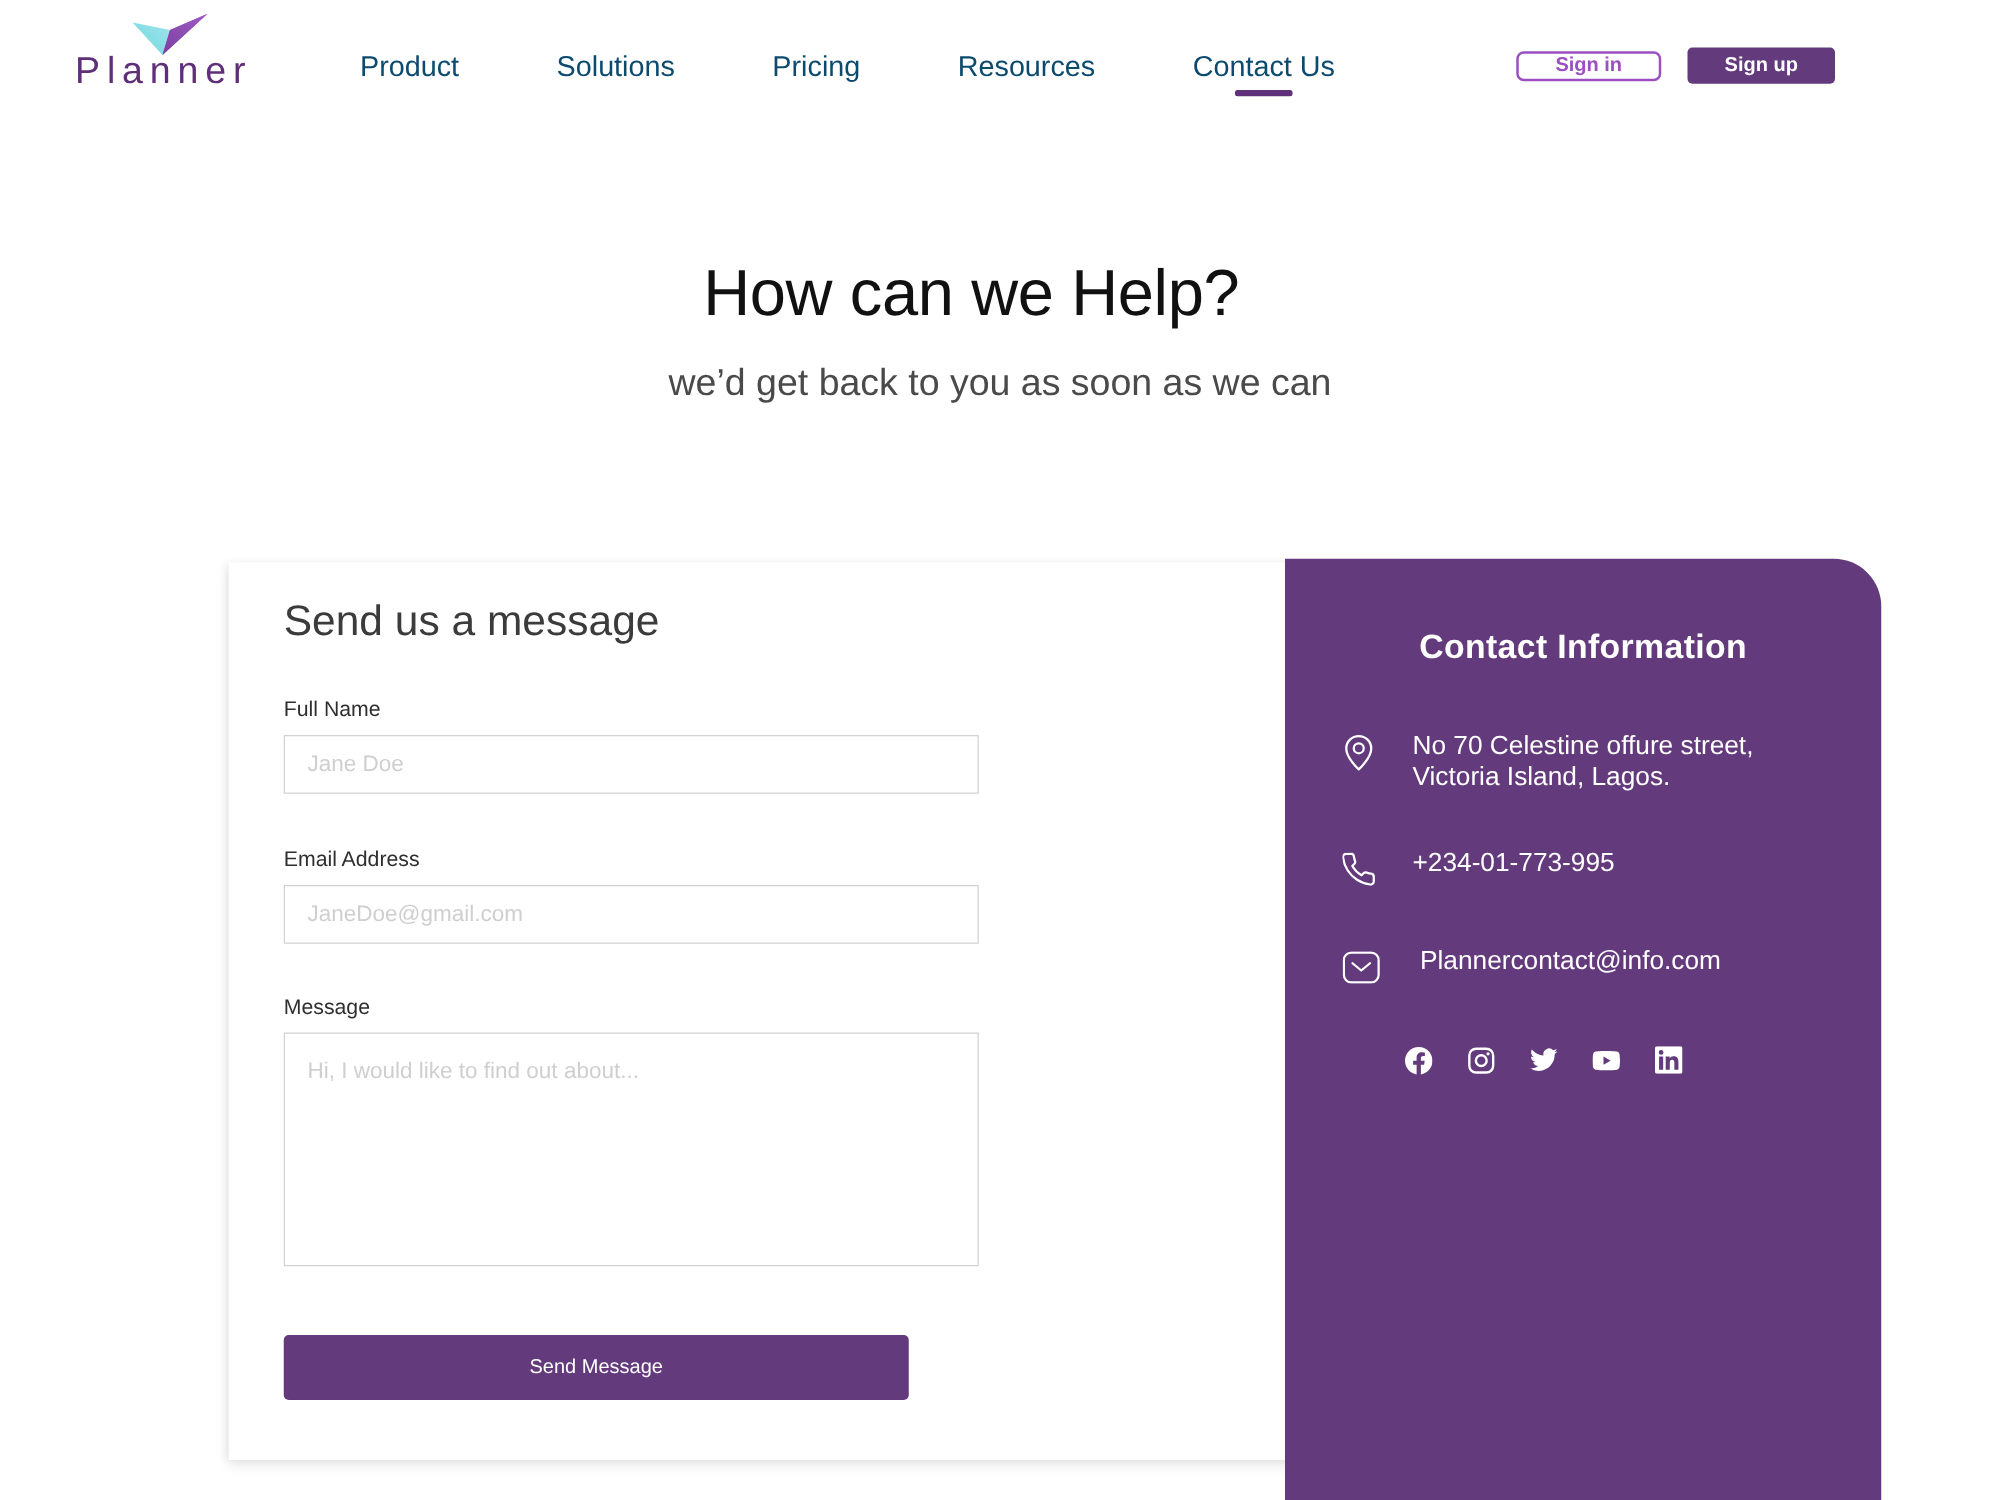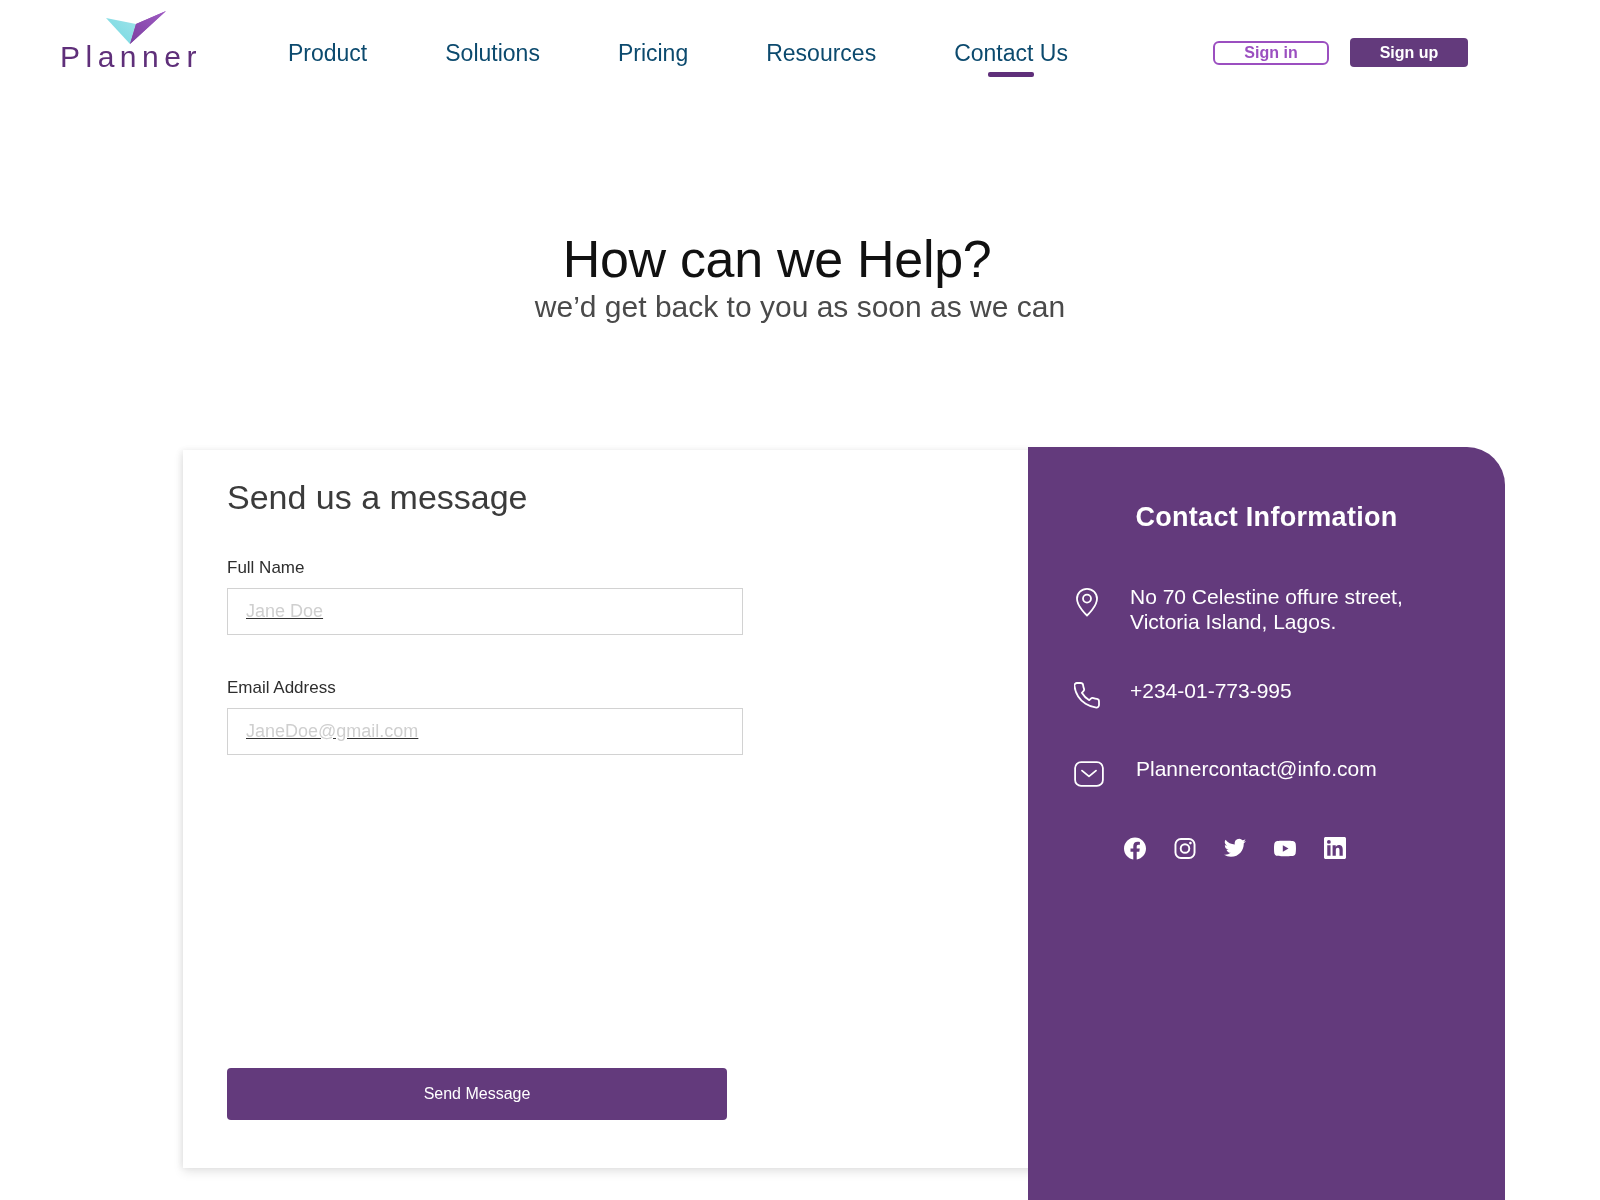--- a/index.html
+++ b/index.html
@@ -117,21 +117,20 @@
   .hero-title {
     position: absolute;
     top: 205px;
     left: 0;
     width: 1554px;
     text-align: center;
     font-size: 52px;
     font-weight: 400;
     color: #111111;
     letter-spacing: -0.3px;
-    margin-top: 24px;
   }
   .hero-sub {
     position: absolute;
     top: 290px;
     left: 0;
     width: 1600px;
     text-align: center;
     font-size: 30px;
     font-weight: 400;
     color: #4a4a4a;
@@ -159,29 +158,28 @@
 
   .field { position: absolute; left: 44px; width: 500px; }
   .field-label {
     font-size: 17px;
     color: #2e2e2e;
     margin-bottom: 10px;
     display: block;
   }
   .field input,
   .field textarea {
-    width: 516px;
+    width: 556px;
     border: 1px solid #d2d2d2;
     background: #ffffff;
     font-family: "Liberation Sans", sans-serif;
     font-size: 18px;
     color: #333333;
     padding: 0 18px;
     outline: none;
-    text-decoration: underline;
   }
   .field input { height: 47px; }
   .field textarea {
     height: 187px;
     padding: 16px 18px;
     resize: none;
     line-height: 1.5;
   }
   .field input::placeholder,
   .field textarea::placeholder { color: #cfcfcf; }
@@ -328,20 +326,24 @@
   <div class="field field-name">
     <label class="field-label">Full Name</label>
     <input type="text" placeholder="Jane Doe" style="">
   </div>
 
   <div class="field field-email">
     <label class="field-label">Email Address</label>
     <input type="text" placeholder="JaneDoe@gmail.com" style="">
   </div>
 
+  <div class="field field-message">
+    <label class="field-label">Message</label>
+    <textarea placeholder="Hi, I would like to find out about..." style=""></textarea>
+  </div>
 
   <button class="btn-send">Send Message</button>
 </div>
 
 <div class="contact-panel">
 
   <div class="panel-title">Contact Information</div>
 
   <div class="info-list">
 

